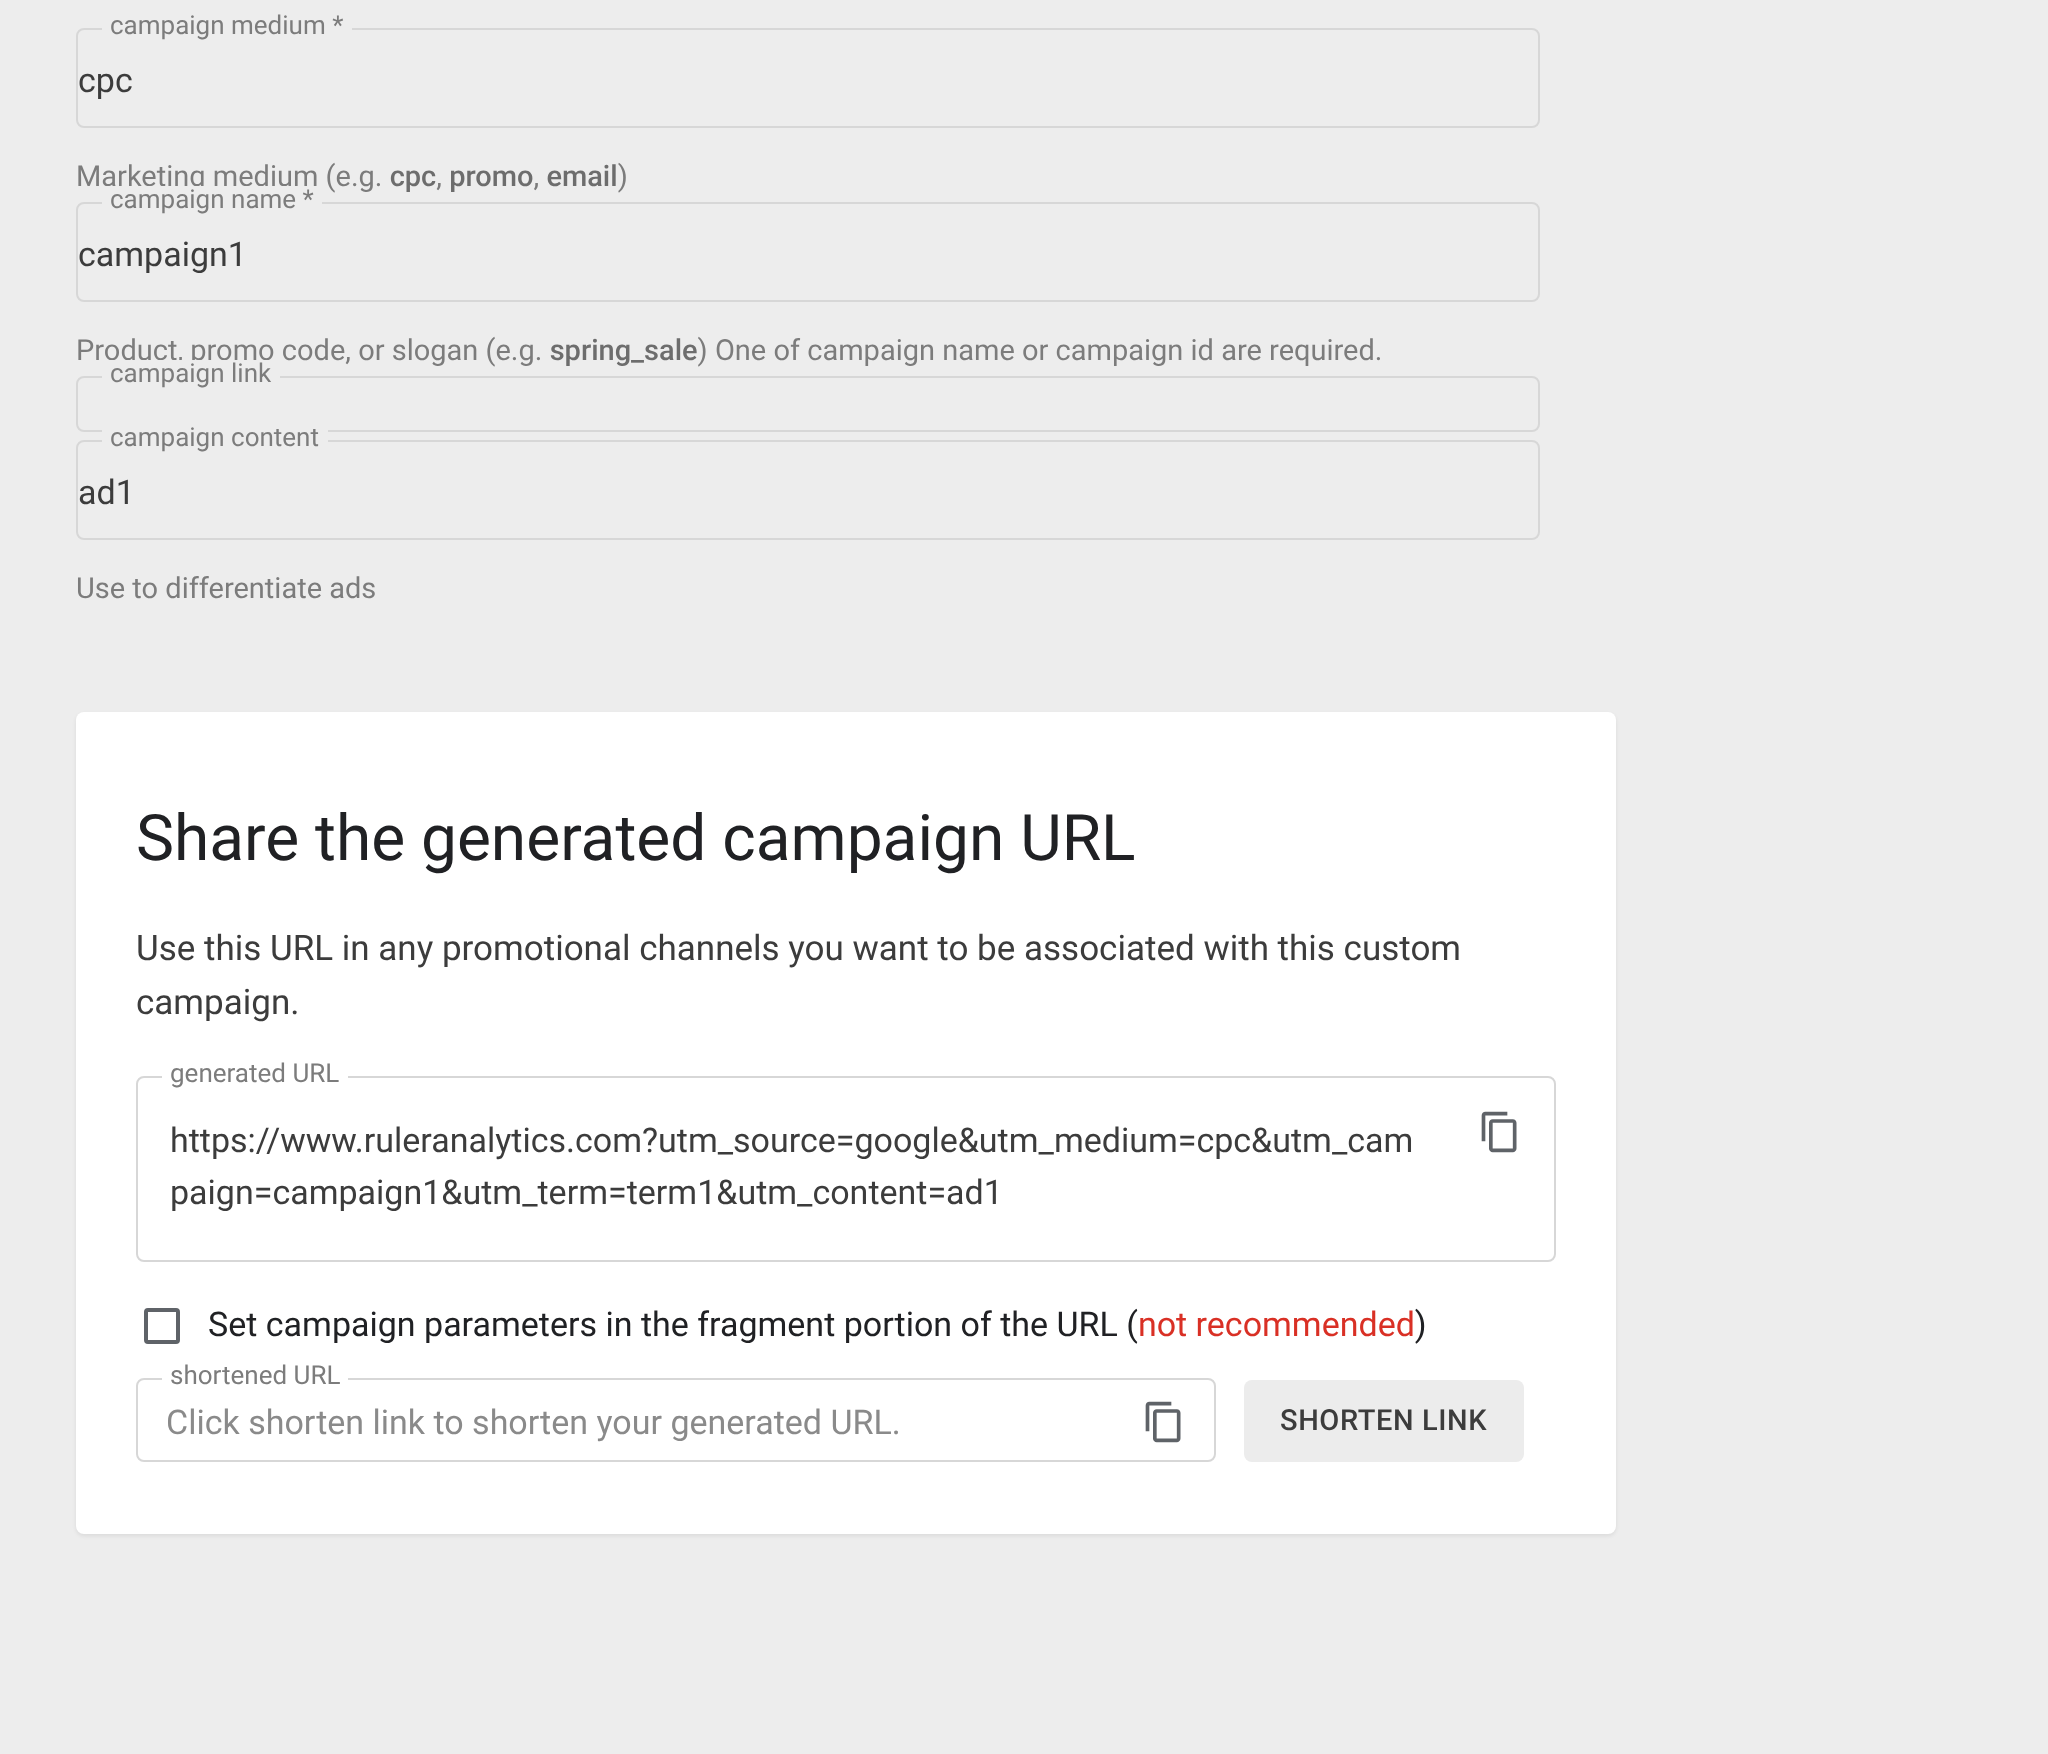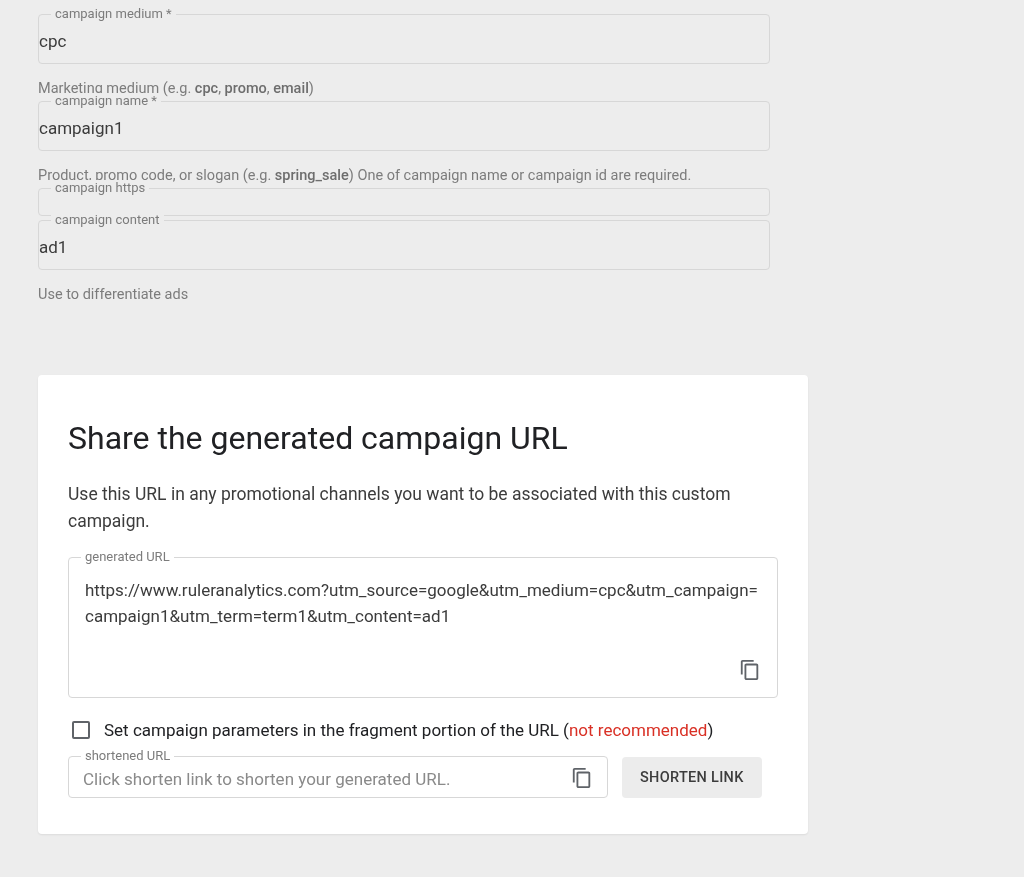--- a/index.html
+++ b/index.html
@@ -48,21 +48,21 @@
     font-family: inherit;
   }
   .help {
     margin-top: 16px;
     color: #7c7c7c;
     font-size: 14.5px;
   }
   .help b { color: #6d6d6d; font-weight: 500; }
 
   .card {
-    margin-top: 72px;
+    margin-top: 53px;
     background: #fff;
     border-radius: 4px;
     box-shadow: 0 1px 2px rgba(0,0,0,0.08);
     padding: 44px 30px 36px 30px;
     width: 770px;
   }
   .card h2 {
     margin: 0 0 24px 0;
     font-weight: 400;
     font-size: 32px;
@@ -71,21 +71,21 @@
   .card .sub {
     font-size: 17.5px;
     color: #3c3c3c;
     line-height: 1.55;
     margin-bottom: 22px;
   }
 
   .card .outline { width: 100%; background: #fff; }
   .card .outline-label { background: #fff; font-size: 13px; }
 
-  .gen-row { display: flex; align-items: flex-end; gap: 26px; flex-direction: column; }
+  .gen-row { display: flex; align-items: flex-start; gap: 26px; }
   .gen-text {
     flex: 1;
     font-size: 17px;
     line-height: 1.5;
     color: #3c3c3c;
     word-break: break-all;
     padding: 4px 0;
   }
   .copy-icon {
     flex: 0 0 auto;
@@ -156,21 +156,21 @@
       <span class="outline-label">campaign name *</span>
       <input type="text" value="campaign1" style="">
     </div>
     <div class="help">
       <span>Product, promo code, or slogan (e.g. </span><b>spring_sale</b><span>) One of campaign name or campaign id are required.</span>
     </div>
   </div>
 
   <div class="field-wrap">
     <div class="outline">
-      <span class="outline-label">campaign https</span>
+      <span class="outline-label">campaign link</span>
     </div>
   </div>
 
   <div class="field-wrap">
     <div class="outline">
       <span class="outline-label">campaign content</span>
       <input type="text" value="ad1" style="">
     </div>
     <div class="help">Use to differentiate ads</div>
   </div>

